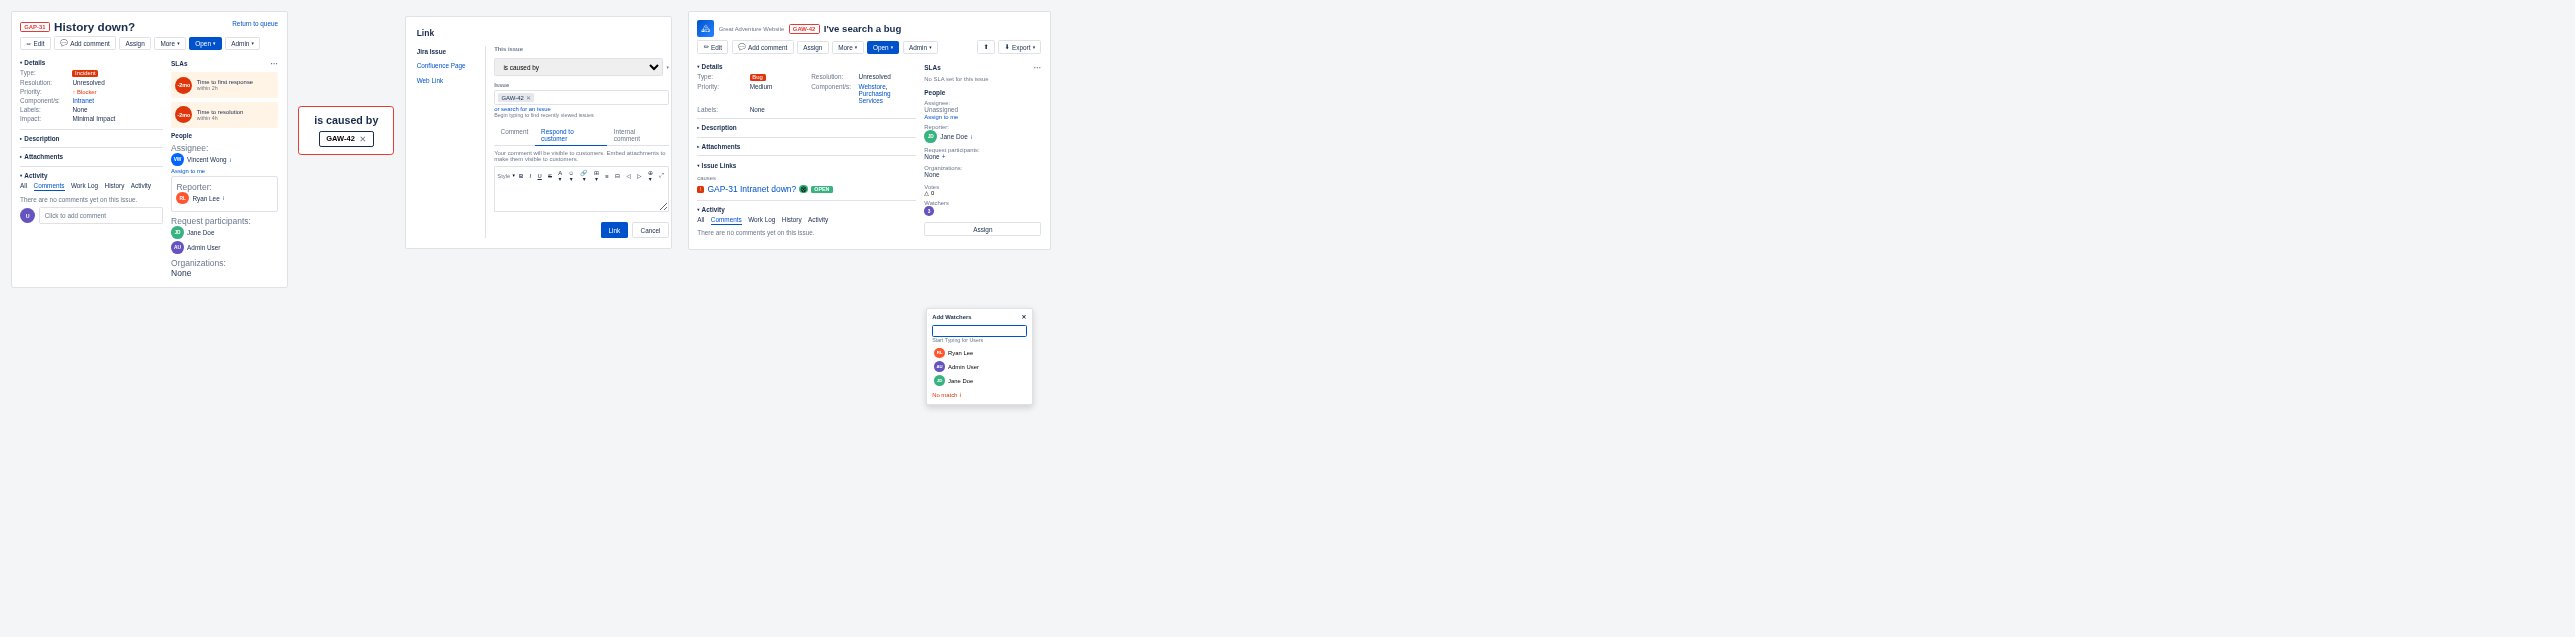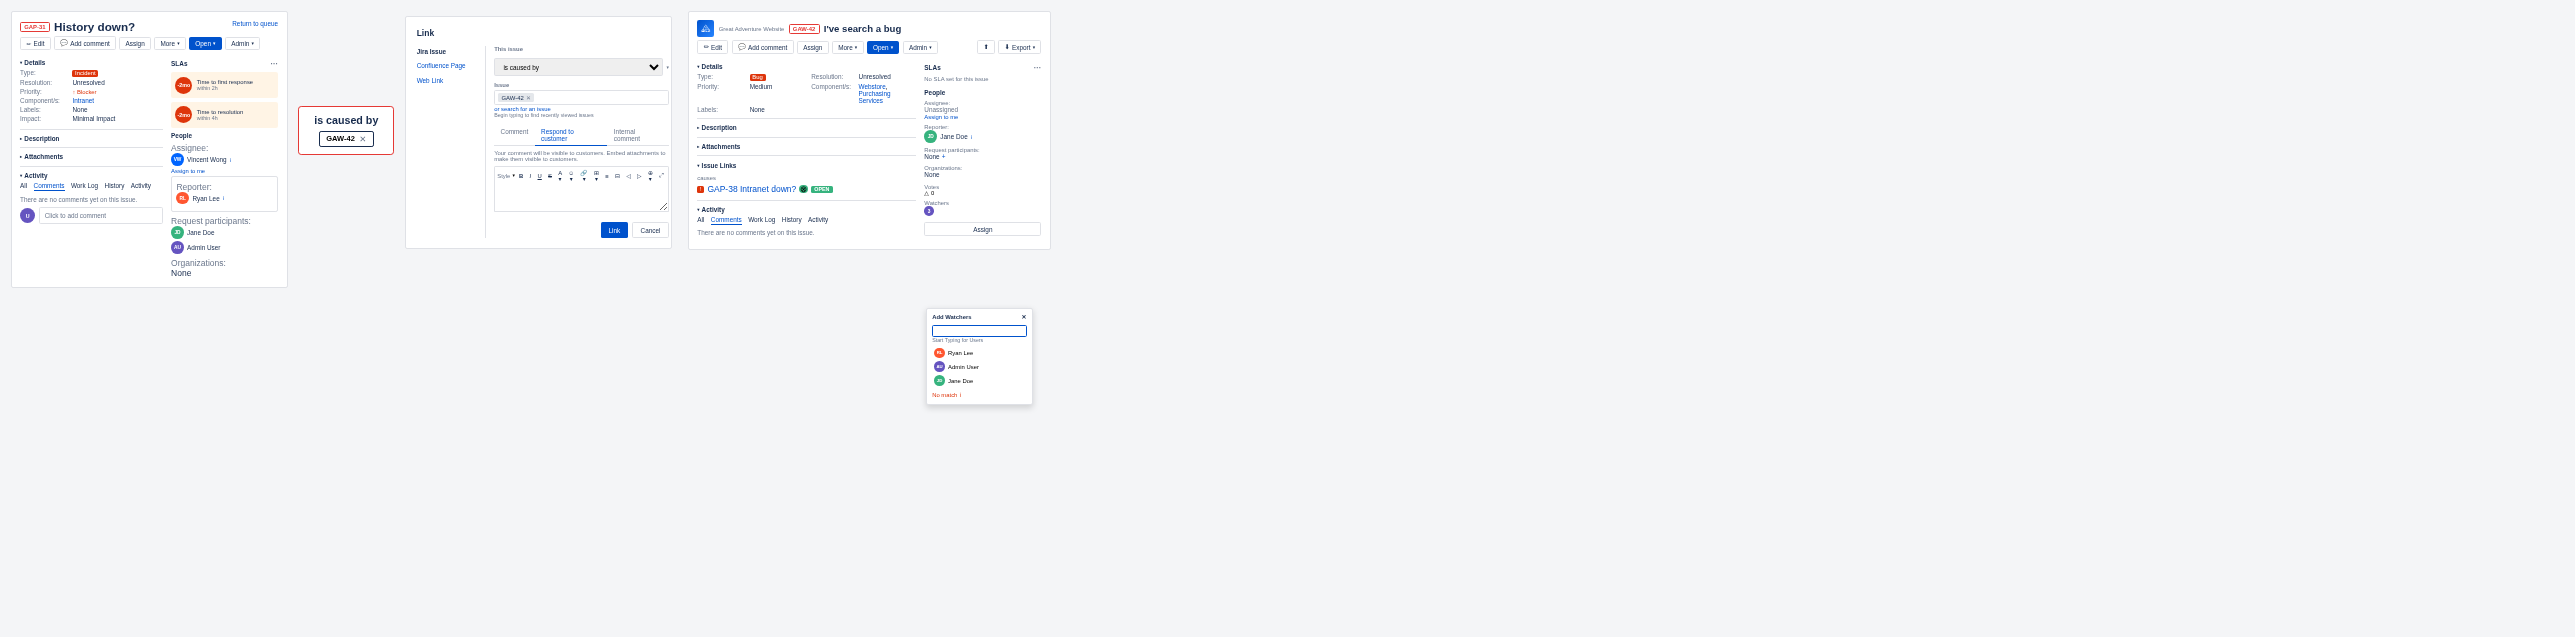--- a/index.html
+++ b/index.html
@@ -945,21 +945,21 @@
 
         <div class="section-collapse">
           <span class="caret-icon">▾</span>
           <span>Issue Links</span>
         </div>
 
         <div class="issue-links-section">
           <div style="font-size:5.9px;color:#6b778c;margin-bottom:2.1px;">causes</div>
           <div class="issue-link-item">
             <span class="incident-badge" style="font-size:5.3px;">!</span>
-            <span class="detail-value link">GAP-38 Intranet down?</span>
+            <span class="detail-value link">GAP-31 Intranet down?</span>
             <span style="width:8.5px;height:8.5px;background:#36b37e;border-radius:50%;display:inline-flex;align-items:center;justify-content:center;">⊗</span>
             <span class="open-badge">OPEN</span>
           </div>
         </div>
 
         <hr class="section-divider">
 
         <div class="section-collapse">
           <span class="caret-icon">▾</span>
           <span>Activity</span>

